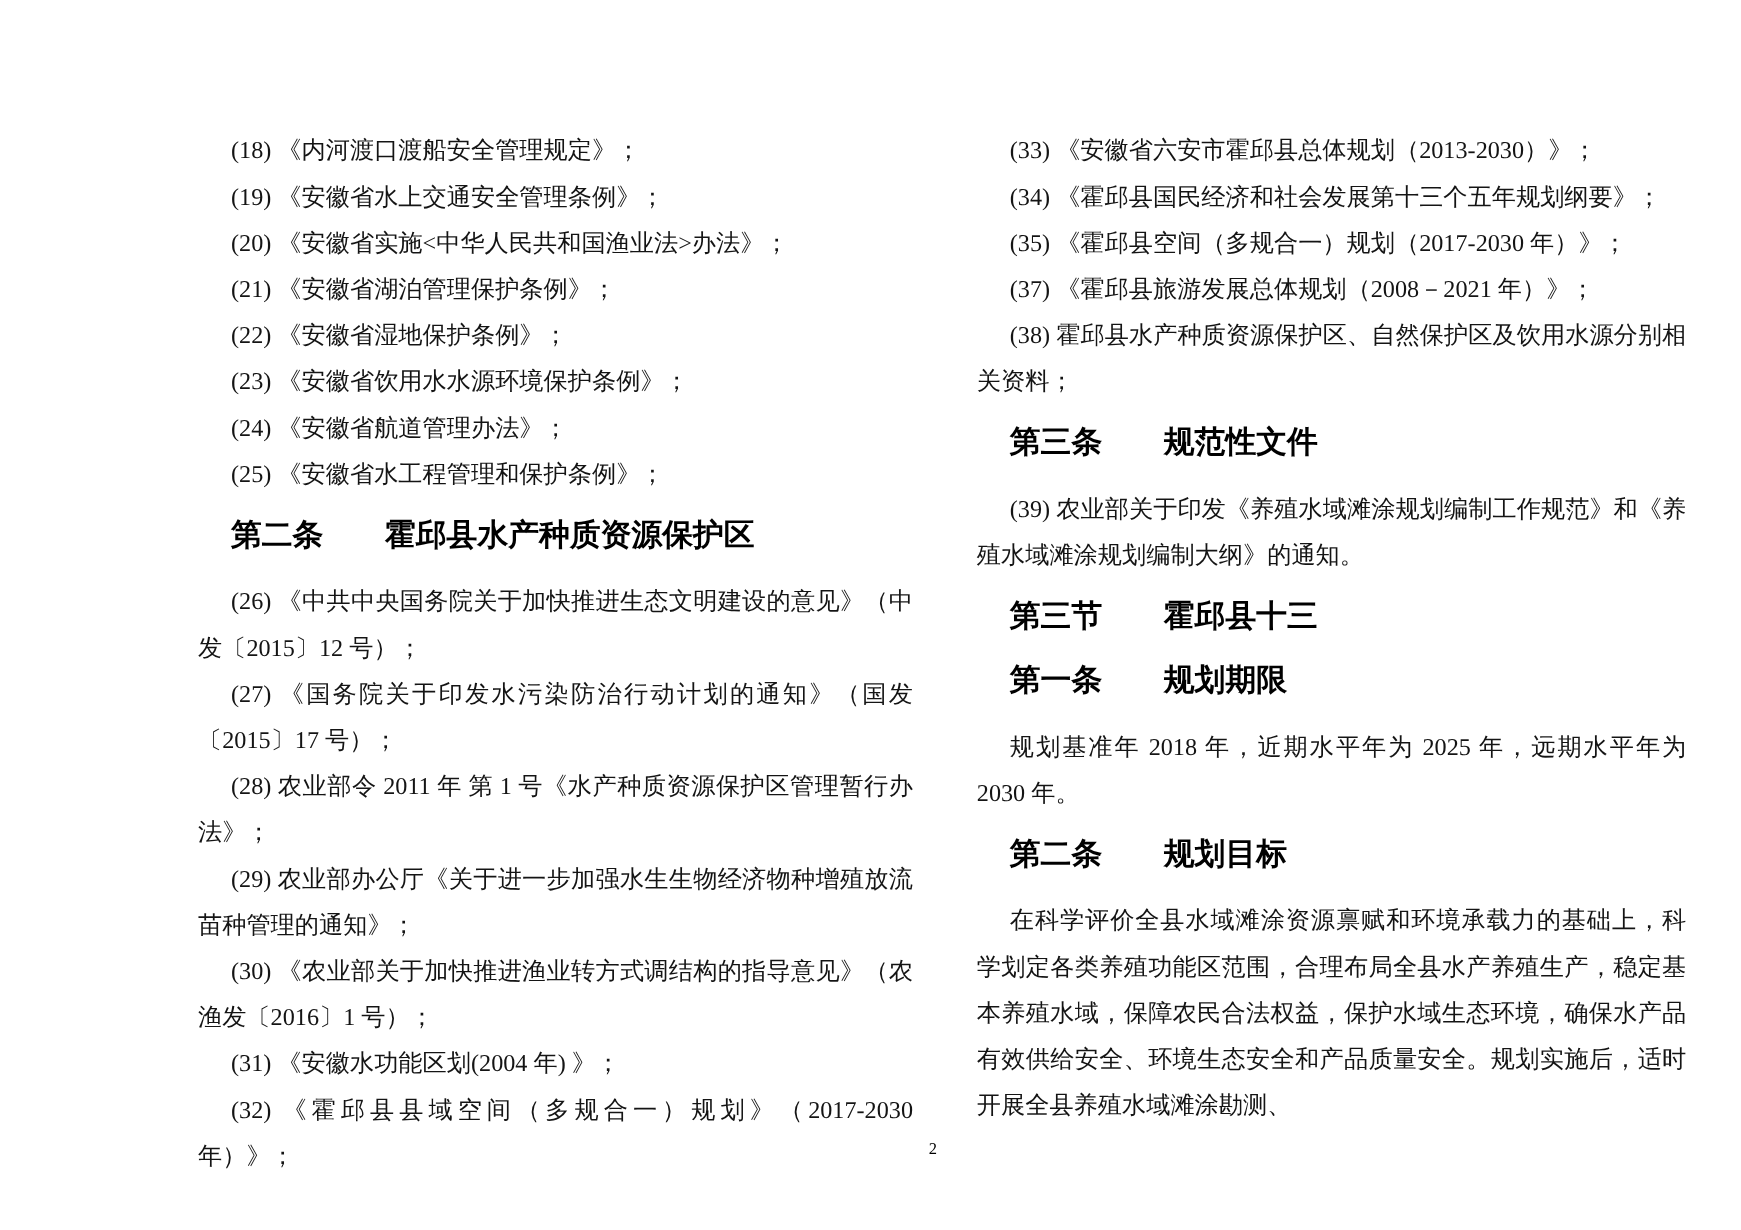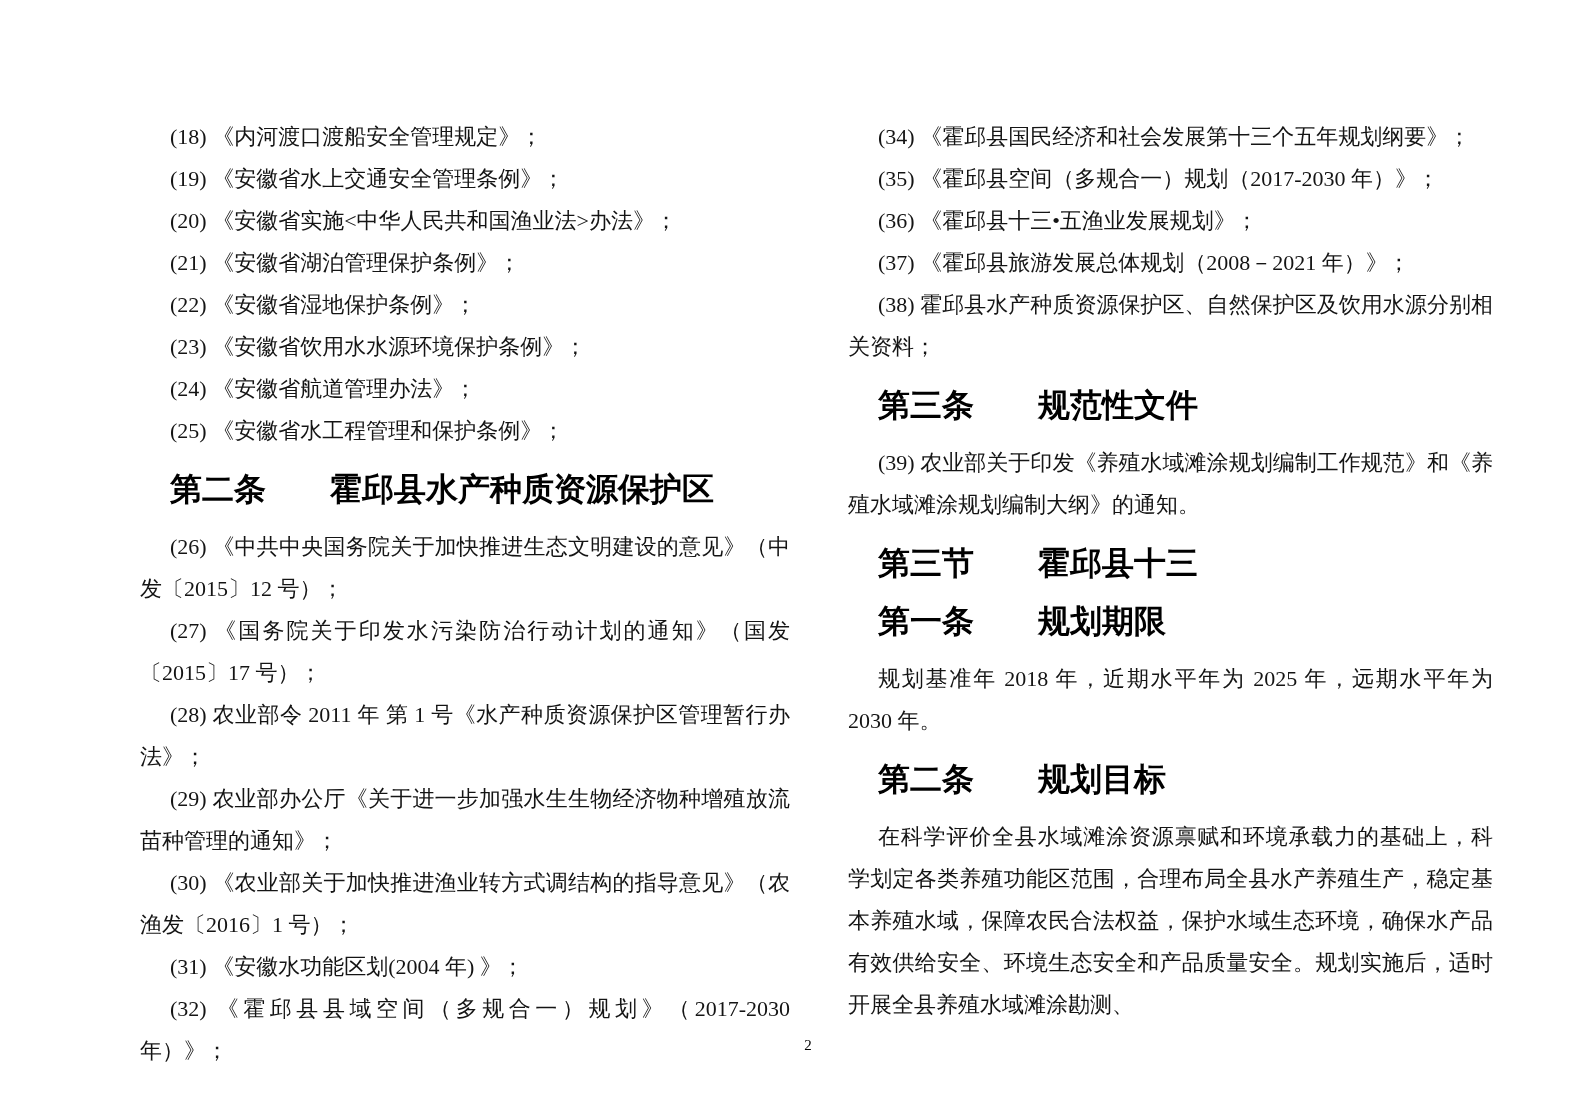--- a/index.html
+++ b/index.html
@@ -12,40 +12,41 @@
     height: 1118px;
     position: relative;
     overflow: hidden;
     font-family: "Liberation Serif", "DejaVu Serif", serif;
     color: #141414;
   }
   .page {
     position: absolute;
     inset: 0;
     background: #ffffff;
+    margin-left: 40px;
   }
   .col {
     position: absolute;
     top: 116px;
     font-size: 22px;
     line-height: 42px;
     text-align: justify;
   }
   .col-left  { left: 140px; width: 650px; }
   .col-right { left: 848px; width: 645px; }
   .item, .para {
     margin: 0;
     text-indent: 30px;
   }
   .heading {
     margin: 16px 0;
     text-indent: 30px;
-    font-family: Liberation Sans, sans-serif;
+    font-family: Liberation Mono, monospace;
     font-weight: 700;
-    font-size: 32px;
+    font-size: 28px;
     line-height: 42px;
     text-align: left;
     color: #000000;
   }
   .page-num {
     position: absolute;
     bottom: 64px;
     left: 0;
     width: 1616px; 
     text-align: center;
@@ -70,23 +71,23 @@
       <div class="heading">第二条　　霍邱县水产种质资源保护区</div>
       <div class="item">(26)  《中共中央国务院关于加快推进生态文明建设的意见》（中发〔2015〕12 号）；</div>
       <div class="item">(27)  《国务院关于印发水污染防治行动计划的通知》（国发〔2015〕17 号）；</div>
       <div class="item">(28)  农业部令 2011 年  第 1 号《水产种质资源保护区管理暂行办法》；</div>
       <div class="item">(29)  农业部办公厅《关于进一步加强水生生物经济物种增殖放流苗种管理的通知》；</div>
       <div class="item">(30)  《农业部关于加快推进渔业转方式调结构的指导意见》（农渔发〔2016〕1 号）；</div>
       <div class="item">(31)  《安徽水功能区划(2004 年) 》；</div>
       <div class="item">(32)  《霍邱县县域空间（多规合一）规划》（2017-2030 年）》；</div>
     </div>
   <div class="col col-right">
+      <div class="item">(33)  《安徽省六安市霍邱县总体规划（2013-2030）》；</div>
       <div class="item">(34)  《霍邱县国民经济和社会发展第十三个五年规划纲要》；</div>
       <div class="item">(35)  《霍邱县空间（多规合一）规划（2017-2030 年）》；</div>
-      <div class="item">(36)  《霍邱县十三•五渔业发展规划》；</div>
       <div class="item">(37)  《霍邱县旅游发展总体规划（2008－2021 年）》；</div>
       <div class="item">(38)  霍邱县水产种质资源保护区、自然保护区及饮用水源分别相关资料；</div>
       <div class="heading">第三条　　规范性文件</div>
       <div class="item">(39)  农业部关于印发《养殖水域滩涂规划编制工作规范》和《养殖水域滩涂规划编制大纲》的通知。</div>
       <div class="heading">第三节　　霍邱县十三</div>
       <div class="heading">第一条　　规划期限</div>
       <div class="para">规划基准年 2018 年，近期水平年为 2025 年，远期水平年为 2030 年。</div>
       <div class="heading">第二条　　规划目标</div>
       <div class="para">在科学评价全县水域滩涂资源禀赋和环境承载力的基础上，科学划定各类养殖功能区范围，合理布局全县水产养殖生产，稳定基本养殖水域，保障农民合法权益，保护水域生态环境，确保水产品有效供给安全、环境生态安全和产品质量安全。规划实施后，适时开展全县养殖水域滩涂勘测、</div>
     </div>

